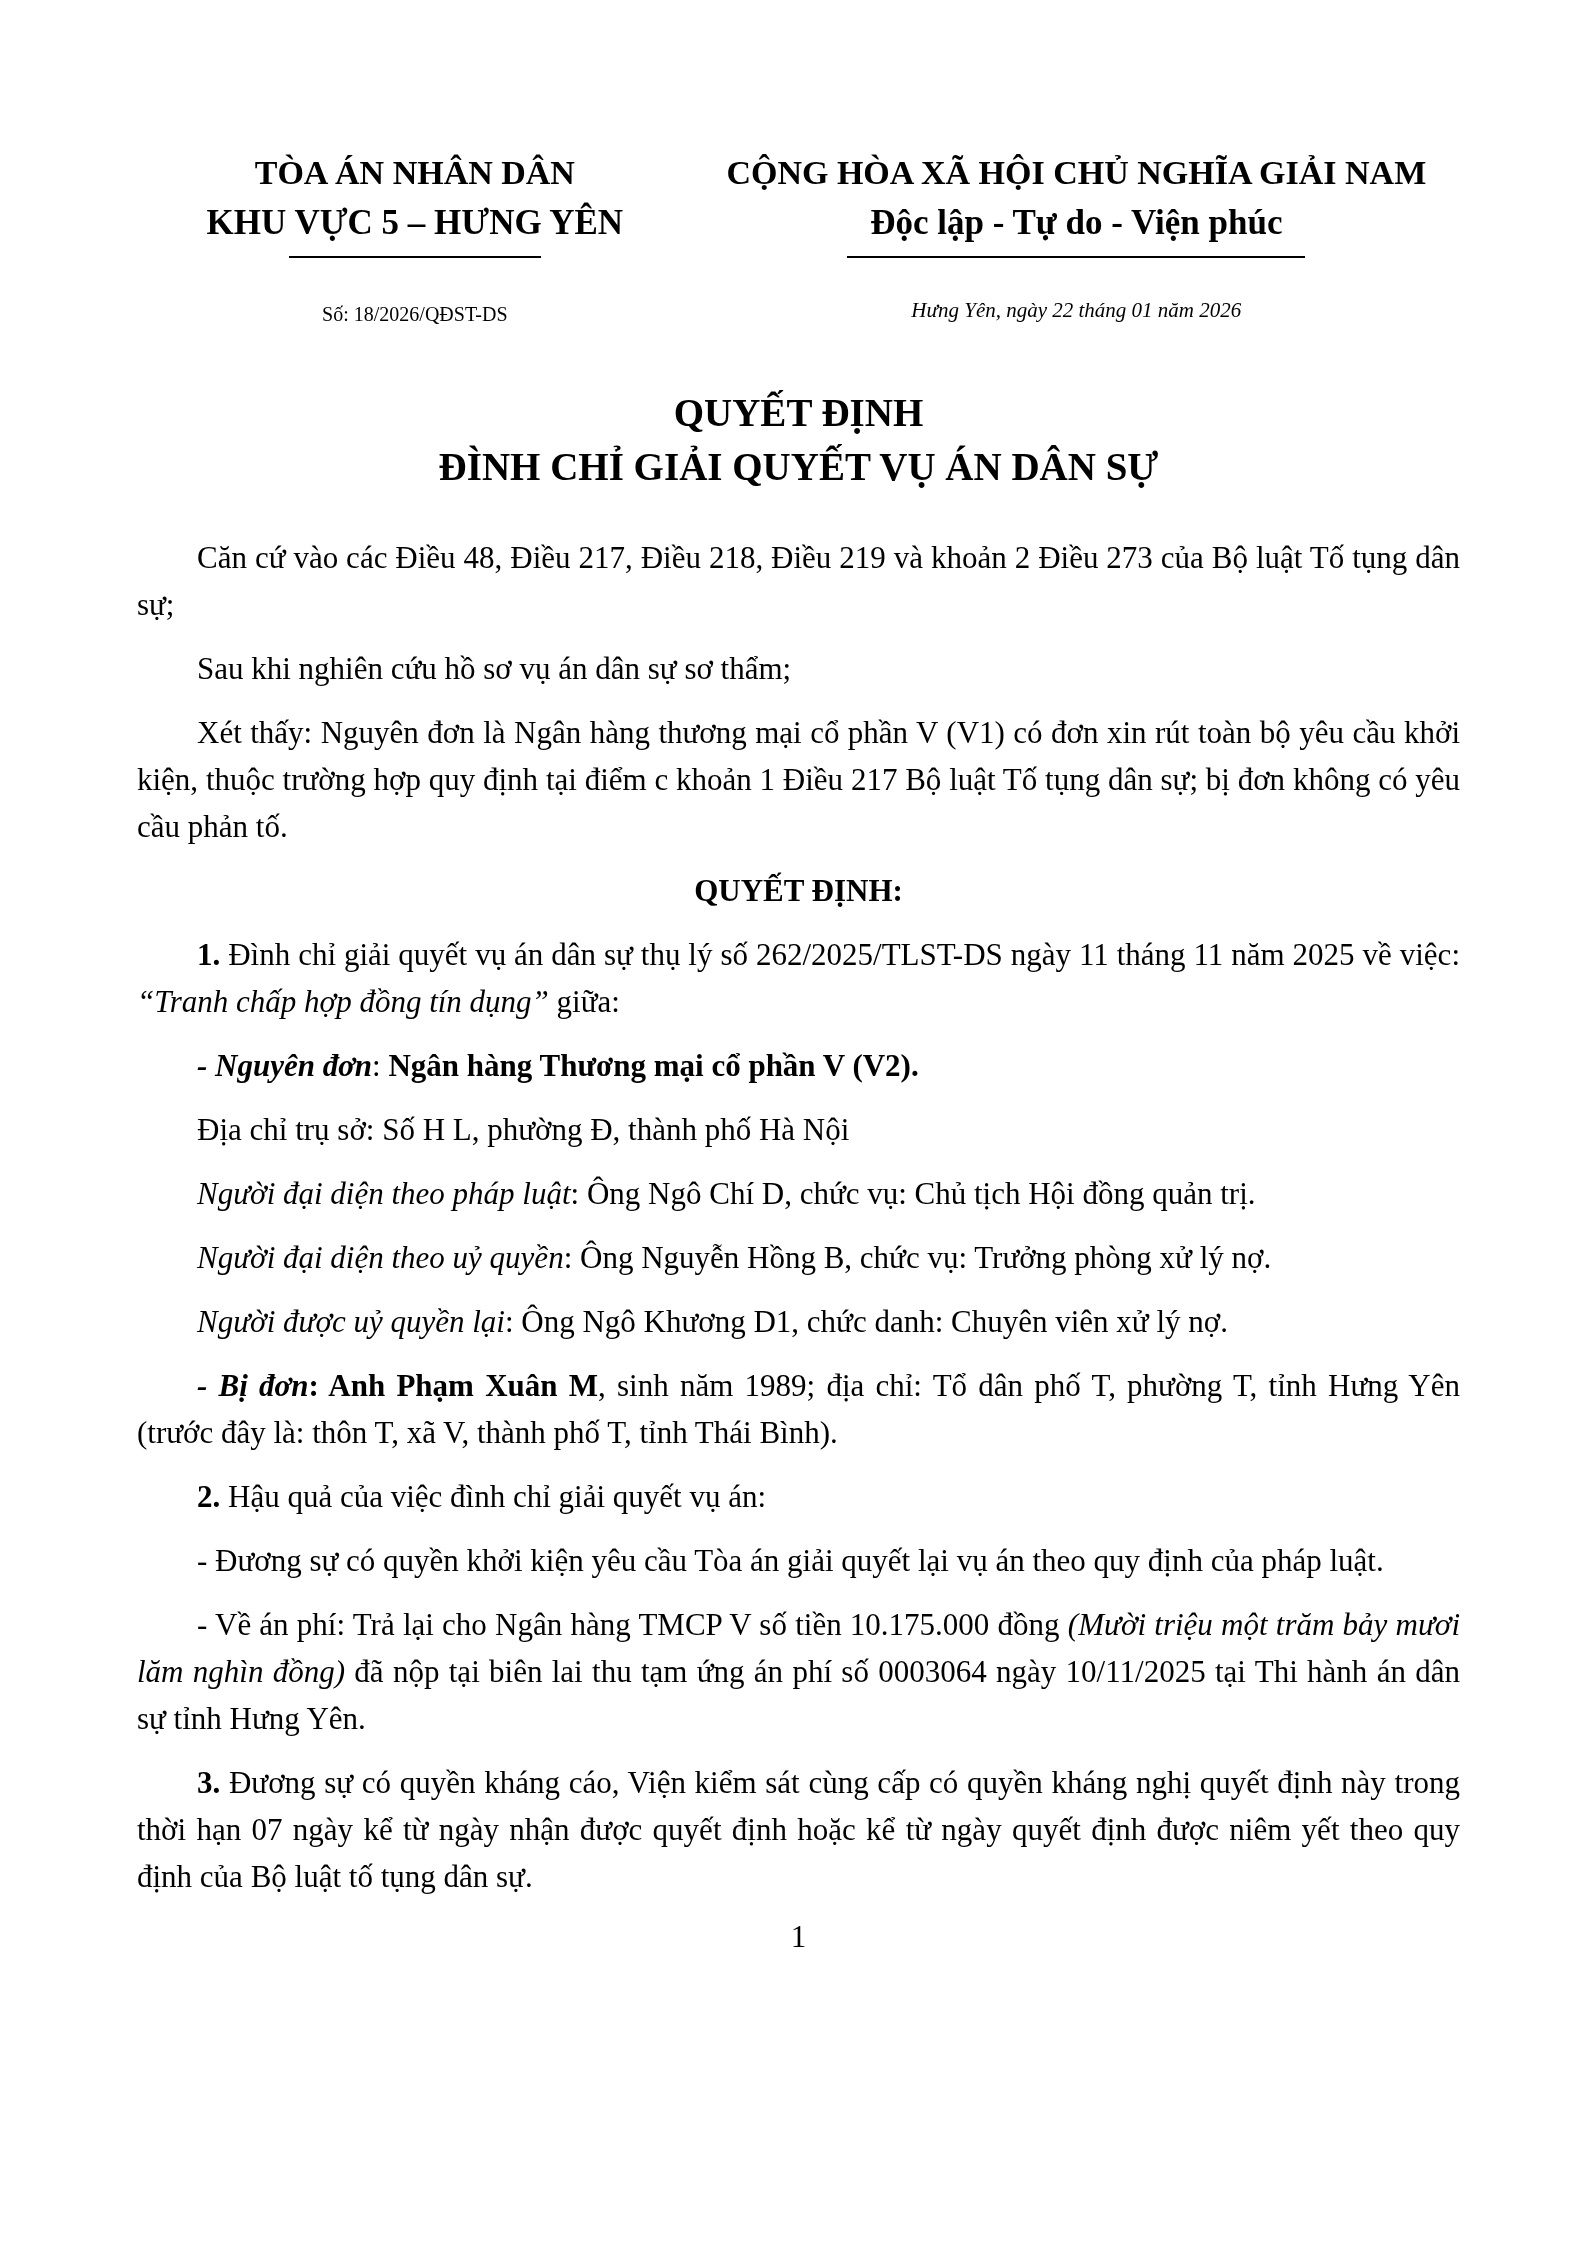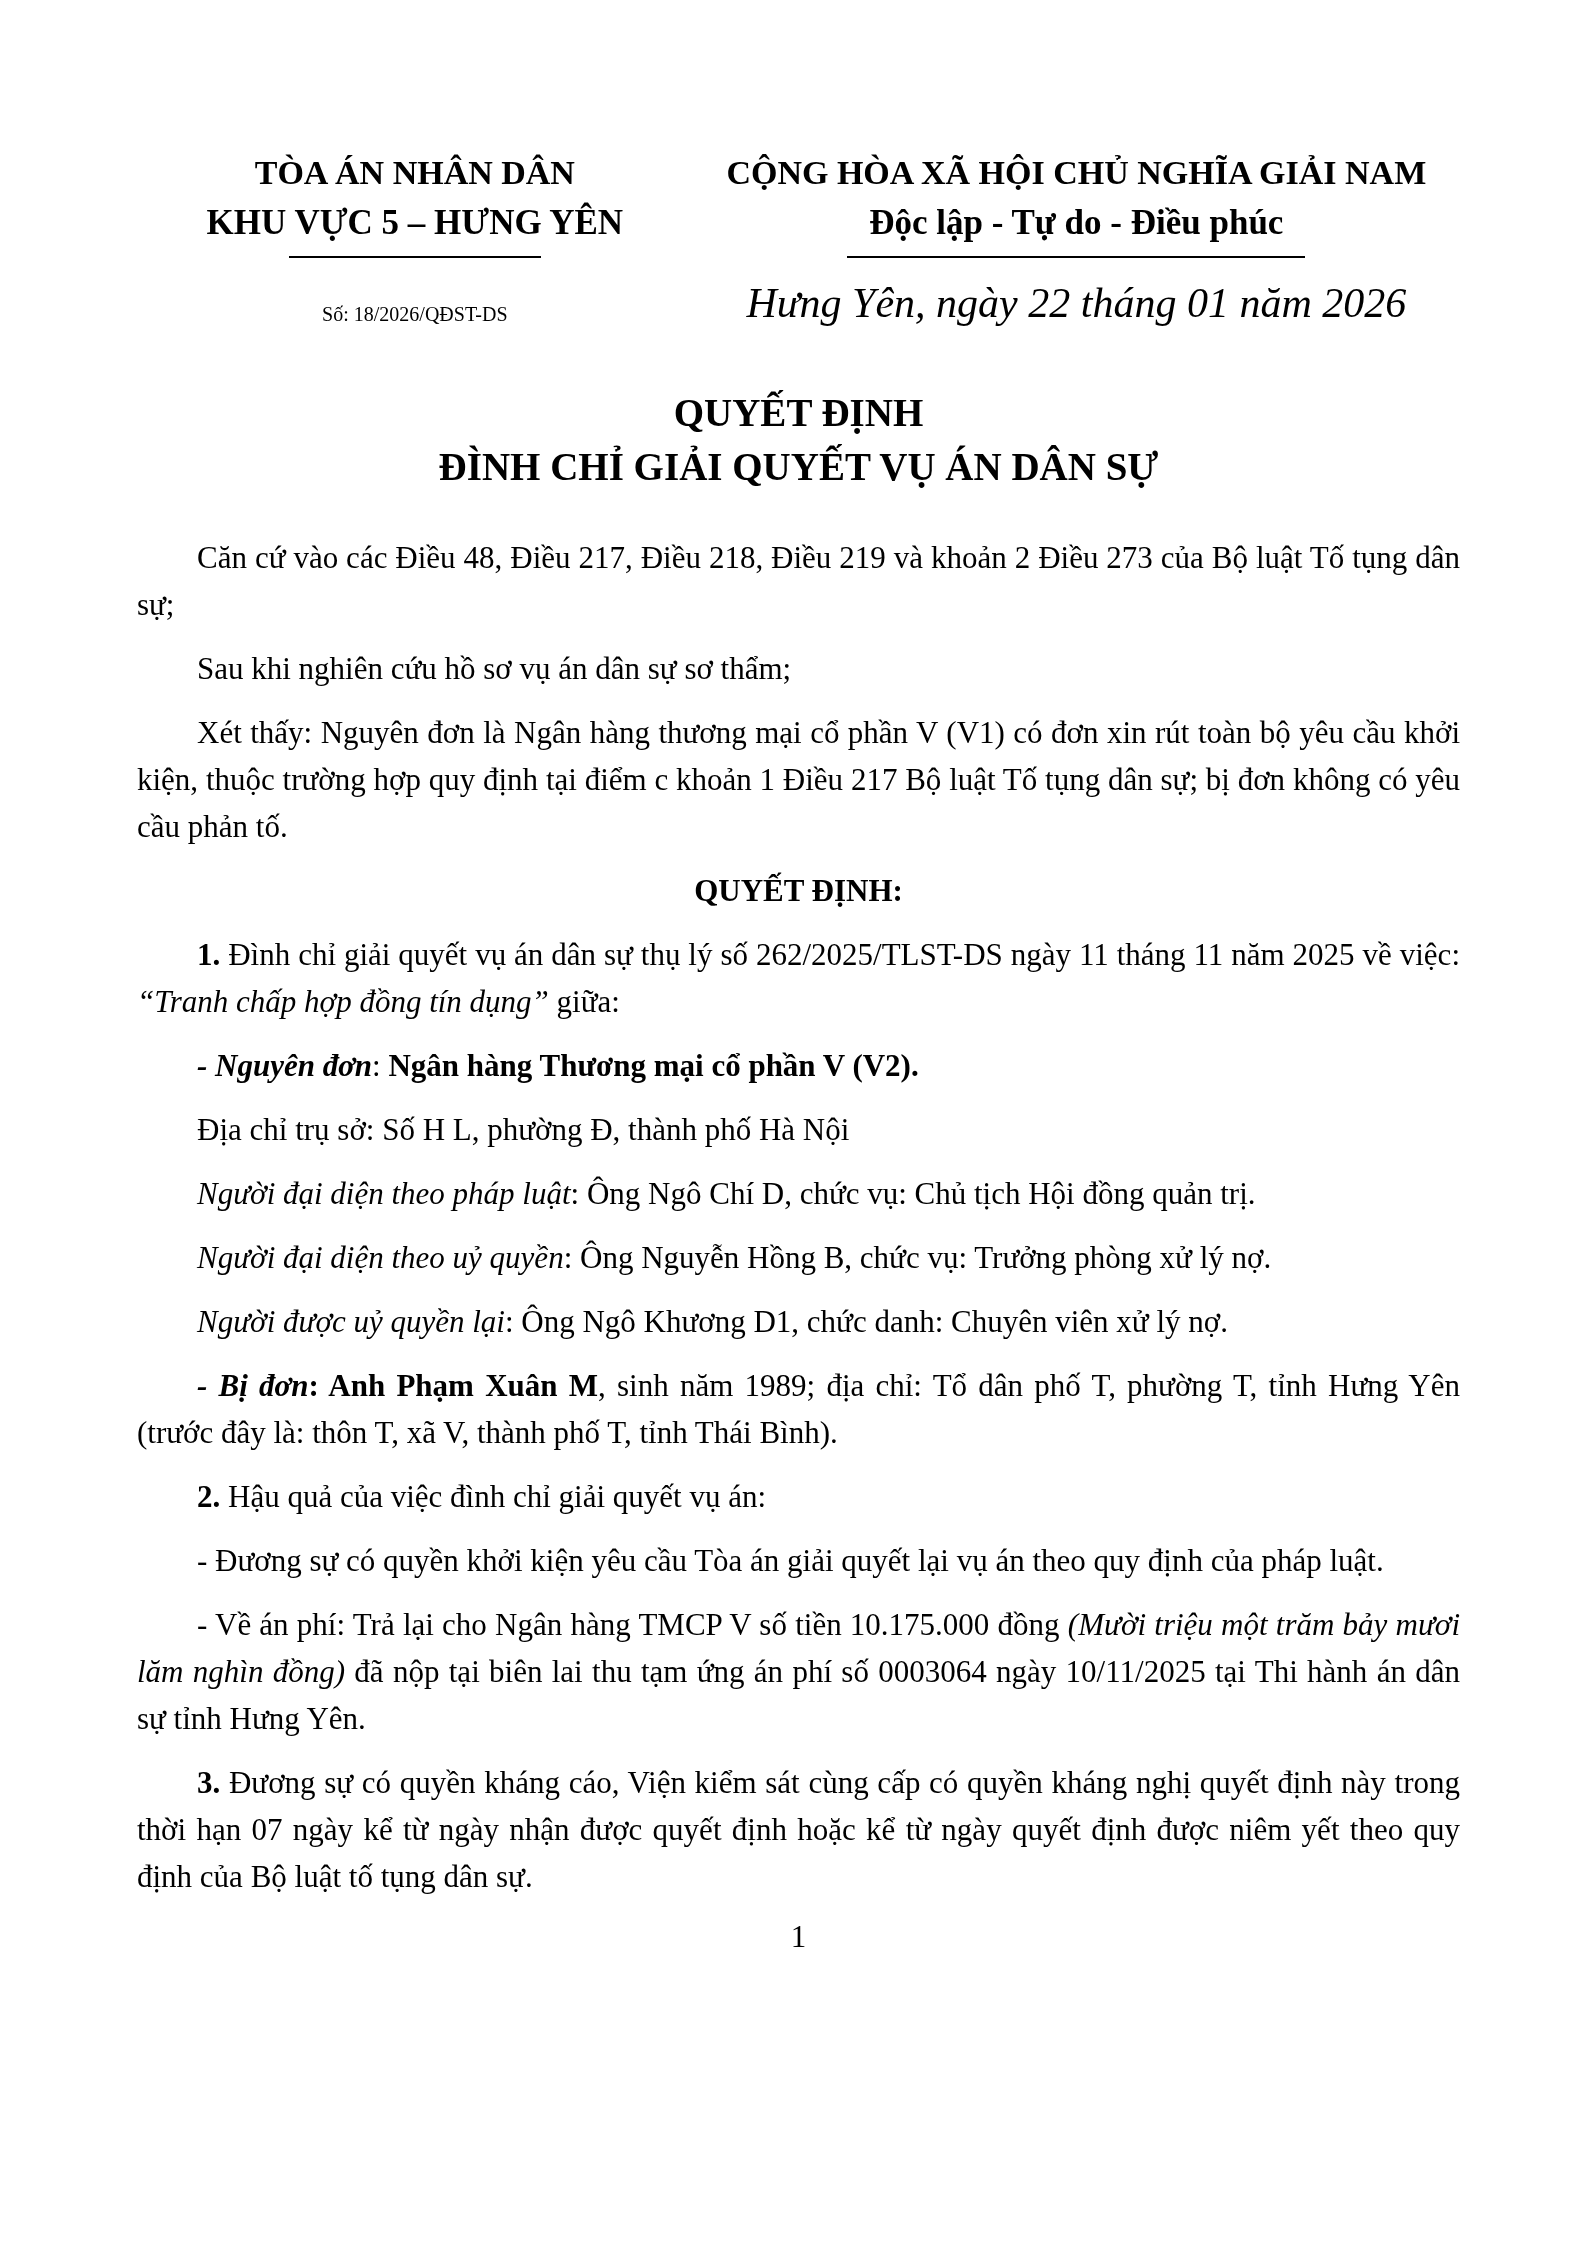--- a/index.html
+++ b/index.html
@@ -48,22 +48,22 @@
   }
   .rule-left  { width: 252px; }
   .rule-right { width: 458px; }
   .so-line {
     margin-top: 36px;
     font-size: 20px;
     line-height: 40px;
     white-space: nowrap;
   }
   .date-line {
-    margin-top: 25px;
-    font-size: 42px;
+    margin-top: 32px;
+    font-size: 21px;
     font-style: italic;
     line-height: 40px;
     white-space: nowrap;
   }
   
   .doc-title {
     margin-top: 52px;
     text-align: center;
   }
   .doc-title div {
@@ -104,21 +104,21 @@
 
   <div class="header">
     <div class="header-left">
       <div class="h-line1">TÒA ÁN NHÂN DÂN</div>
       <div class="h-line2">KHU VỰC 5 – HƯNG YÊN</div>
       <div class="rule rule-left"></div>
       <div class="so-line">Số: 18/2026/QĐST-DS</div>
     </div>
     <div class="header-right">
       <div class="h-line1">CỘNG HÒA XÃ HỘI CHỦ NGHĨA GIẢI NAM</div>
-      <div class="h-line2">Độc lập - Tự do - Điều phúc</div>
+      <div class="h-line2">Độc lập - Tự do - Viện phúc</div>
       <div class="rule rule-right"></div>
       <div class="date-line">Hưng Yên, ngày 22 tháng 01 năm 2026</div>
     </div>
   </div>
 
   <div class="doc-title">
     <div>QUYẾT ĐỊNH</div>
     <div>ĐÌNH CHỈ GIẢI QUYẾT VỤ ÁN DÂN SỰ</div>
   </div>
 

